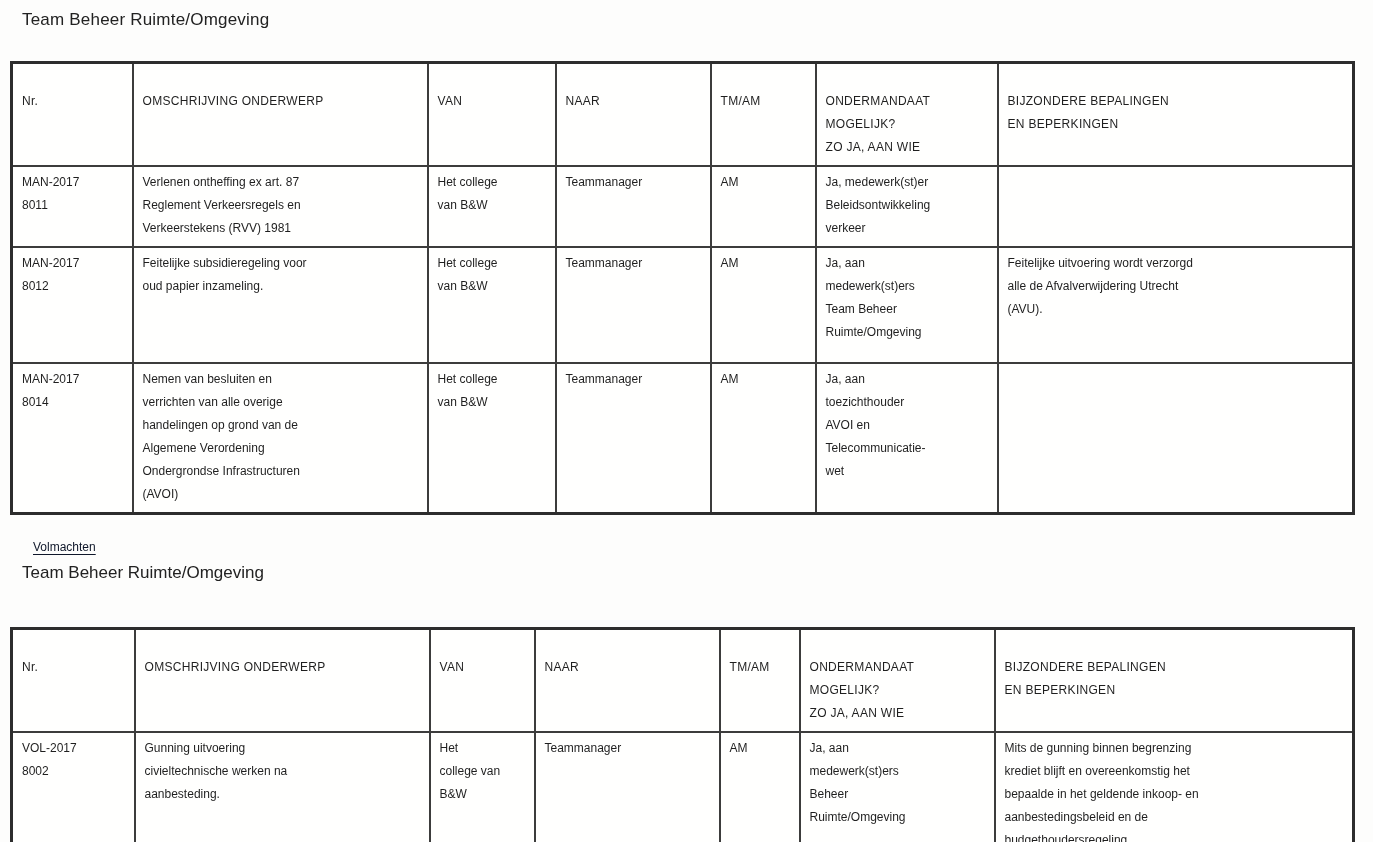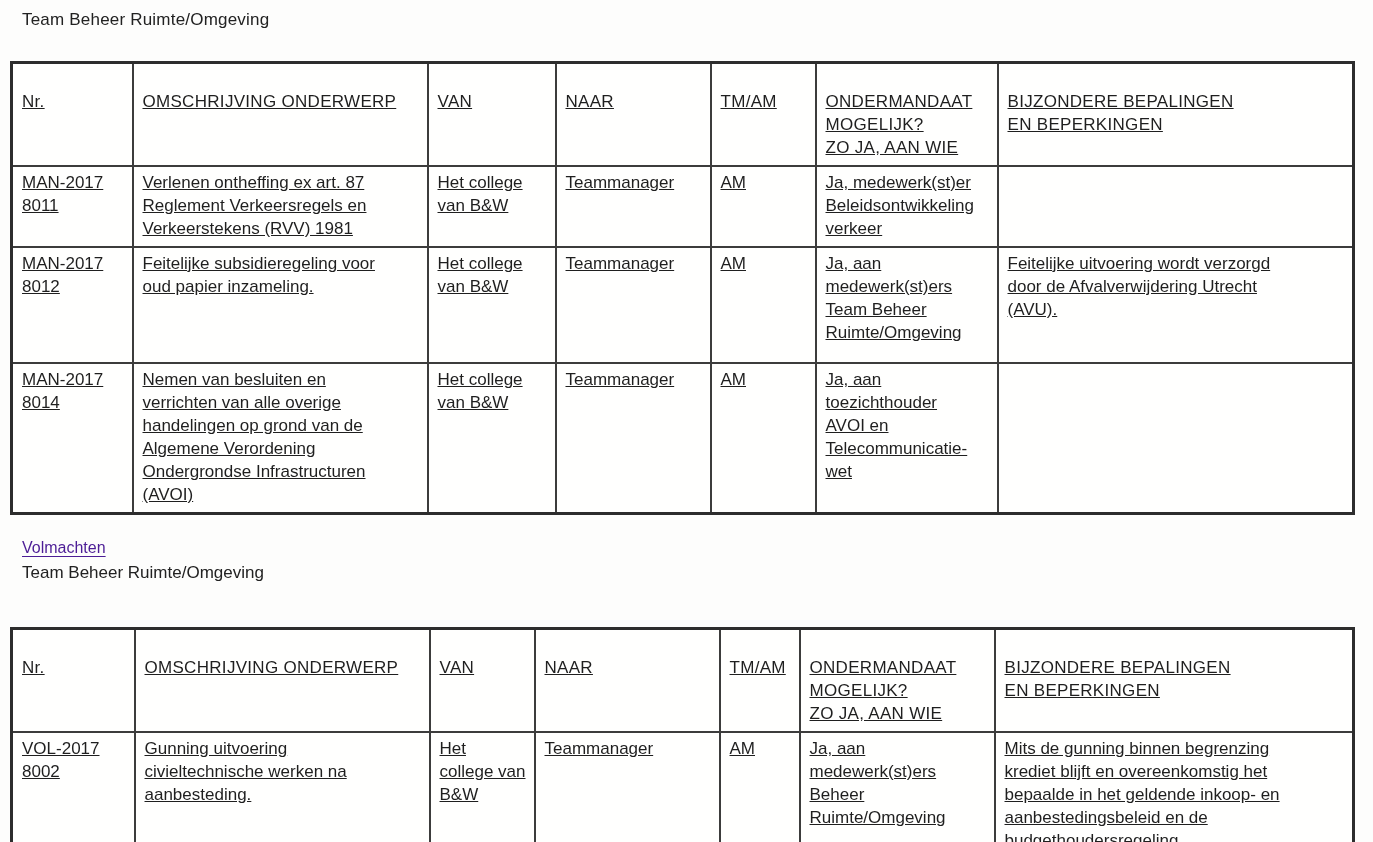--- a/index.html
+++ b/index.html
@@ -28,51 +28,51 @@
     background: #fffffe;
   }
   table.doc-table.t1 { margin-top: 31px; }
   table.doc-table.t2 { margin-top: 42px; }
 
   table.doc-table { border: 3px solid #2d2d2d; }
   table.doc-table th, table.doc-table td {
     border: 2px solid #3c3c3c;
     vertical-align: top;
     white-space: pre-line;
-    font-size: 17px;
+    font-size: 12px;
     line-height: 23px;
     font-weight: 400;
     color: #1f1f1f;
     overflow: hidden;
-    text-decoration: underline;
   }
   table.doc-table th {
     text-align: left;
     padding: 26px 8px 6px 9px;
     letter-spacing: 0.3px;
   }
   table.doc-table td {
     padding: 4px 7px 6px 9px;
   }
 
   tr.hdr-row   { height: 95px; }
   tr.t1-row-0  { height: 73px; }
   tr.t1-row-1  { height: 116px; }
   tr.t1-row-2  { height: 146px; }
   tr.t2-row-0  { height: 125px; }
 
   .section-block { margin: 20px 0 0 22px; }
   .section-heading {
-    font-size: 16px;
+    font-size: 12px;
     font-weight: 400;
     text-decoration: underline;
     text-underline-offset: 3px;
     line-height: 25px;
-    color: #4c1d95;
+    color: #0f172a;
     display: inline-block;
+    margin-left: 11px;
   }
   .section-subheading {
     font-size: 17px;
     font-weight: 400;
     line-height: 25px;
     color: #222;
   }
 </style>
 </head>
 <body>
@@ -126,21 +126,21 @@
 oud papier inzameling.</td>
       <td>Het college
 van B&amp;W</td>
       <td>Teammanager</td>
       <td>AM</td>
       <td>Ja, aan
 medewerk(st)ers
 Team Beheer
 Ruimte/Omgeving</td>
       <td>Feitelijke uitvoering wordt verzorgd
-door de Afvalverwijdering Utrecht
+alle de Afvalverwijdering Utrecht
 (AVU).</td>
     </tr>
     <tr class="t1-row-2">
       <td>MAN-2017
 8014</td>
       <td>Nemen van besluiten en
 verrichten van alle overige
 handelingen op grond van de
 Algemene Verordening
 Ondergrondse Infrastructuren

